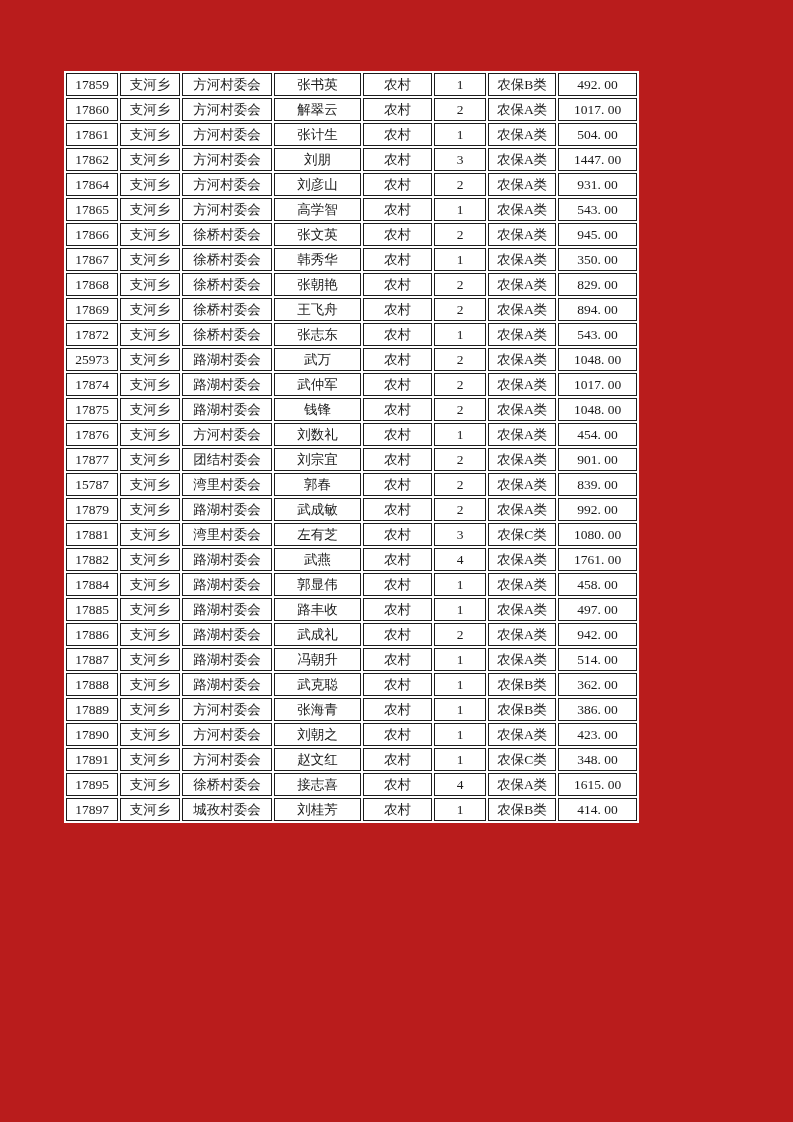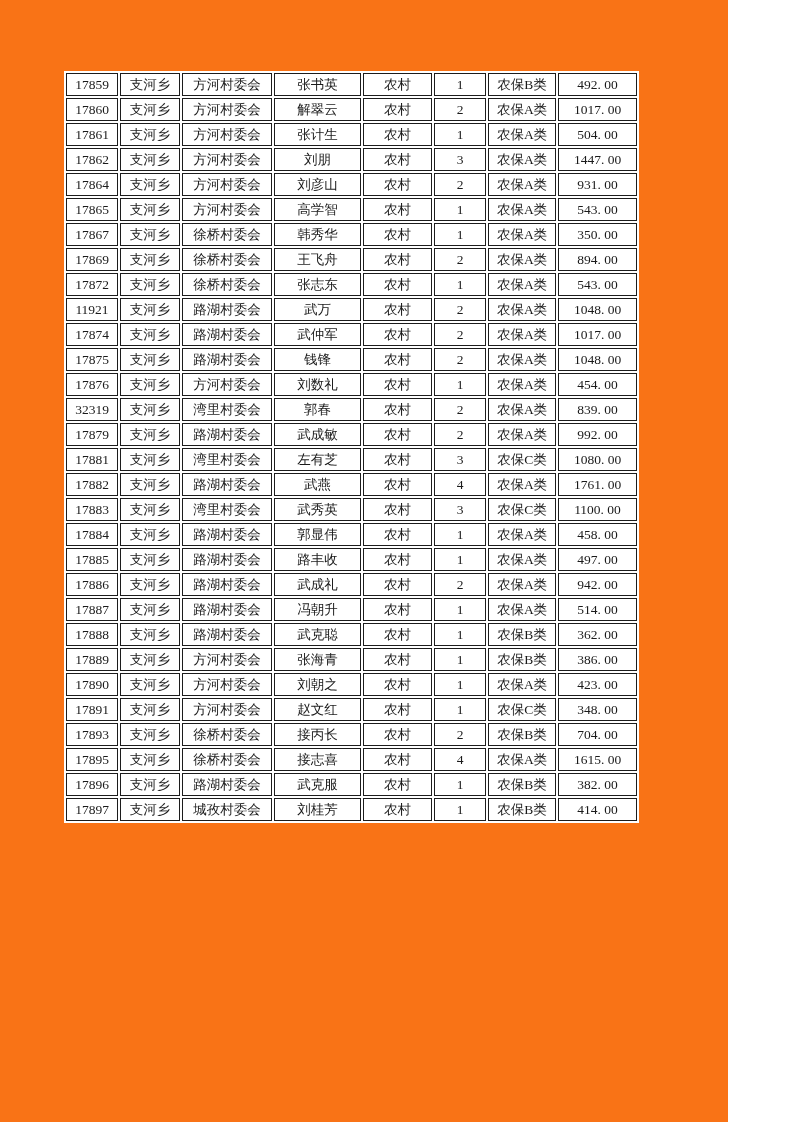--- a/index.html
+++ b/index.html
@@ -2,23 +2,23 @@
 <html><head>
 <meta charset="utf-8">
 <style>
   html, body {
     margin: 0;
     padding: 0;
     background: #ffffff;
   }
   .page {
     position: relative;
-    width: 728px;
+    width: 793px;
     height: 1122px;
-    background: #f97316;
+    background: #b91c1c;
     overflow: hidden;
     font-family: "Liberation Serif", "DejaVu Serif", serif;
     color: #1a1a1a;
   }
   table.data-table {
     position: absolute;
     left: 64px;
     top: 71px;
     border-collapse: separate;
     border-spacing: 2px;
@@ -117,51 +117,71 @@
           <td>17865</td>
           <td>支河乡</td>
           <td>方河村委会</td>
           <td>高学智</td>
           <td>农村</td>
           <td>1</td>
           <td>农保A类</td>
           <td>543. 00</td>
         </tr>
         <tr>
+          <td>17866</td>
+          <td>支河乡</td>
+          <td>徐桥村委会</td>
+          <td>张文英</td>
+          <td>农村</td>
+          <td>2</td>
+          <td>农保A类</td>
+          <td>945. 00</td>
+        </tr>
+        <tr>
           <td>17867</td>
           <td>支河乡</td>
           <td>徐桥村委会</td>
           <td>韩秀华</td>
           <td>农村</td>
           <td>1</td>
           <td>农保A类</td>
           <td>350. 00</td>
         </tr>
         <tr>
+          <td>17868</td>
+          <td>支河乡</td>
+          <td>徐桥村委会</td>
+          <td>张朝艳</td>
+          <td>农村</td>
+          <td>2</td>
+          <td>农保A类</td>
+          <td>829. 00</td>
+        </tr>
+        <tr>
           <td>17869</td>
           <td>支河乡</td>
           <td>徐桥村委会</td>
           <td>王飞舟</td>
           <td>农村</td>
           <td>2</td>
           <td>农保A类</td>
           <td>894. 00</td>
         </tr>
         <tr>
           <td>17872</td>
           <td>支河乡</td>
           <td>徐桥村委会</td>
           <td>张志东</td>
           <td>农村</td>
           <td>1</td>
           <td>农保A类</td>
           <td>543. 00</td>
         </tr>
         <tr>
-          <td>11921</td>
+          <td>25973</td>
           <td>支河乡</td>
           <td>路湖村委会</td>
           <td>武万</td>
           <td>农村</td>
           <td>2</td>
           <td>农保A类</td>
           <td>1048. 00</td>
         </tr>
         <tr>
           <td>17874</td>
@@ -187,21 +207,31 @@
           <td>17876</td>
           <td>支河乡</td>
           <td>方河村委会</td>
           <td>刘数礼</td>
           <td>农村</td>
           <td>1</td>
           <td>农保A类</td>
           <td>454. 00</td>
         </tr>
         <tr>
-          <td>32319</td>
+          <td>17877</td>
+          <td>支河乡</td>
+          <td>团结村委会</td>
+          <td>刘宗宜</td>
+          <td>农村</td>
+          <td>2</td>
+          <td>农保A类</td>
+          <td>901. 00</td>
+        </tr>
+        <tr>
+          <td>15787</td>
           <td>支河乡</td>
           <td>湾里村委会</td>
           <td>郭春</td>
           <td>农村</td>
           <td>2</td>
           <td>农保A类</td>
           <td>839. 00</td>
         </tr>
         <tr>
           <td>17879</td>
@@ -227,30 +257,20 @@
           <td>17882</td>
           <td>支河乡</td>
           <td>路湖村委会</td>
           <td>武燕</td>
           <td>农村</td>
           <td>4</td>
           <td>农保A类</td>
           <td>1761. 00</td>
         </tr>
         <tr>
-          <td>17883</td>
-          <td>支河乡</td>
-          <td>湾里村委会</td>
-          <td>武秀英</td>
-          <td>农村</td>
-          <td>3</td>
-          <td>农保C类</td>
-          <td>1100. 00</td>
-        </tr>
-        <tr>
           <td>17884</td>
           <td>支河乡</td>
           <td>路湖村委会</td>
           <td>郭显伟</td>
           <td>农村</td>
           <td>1</td>
           <td>农保A类</td>
           <td>458. 00</td>
         </tr>
         <tr>
@@ -317,48 +337,28 @@
           <td>17891</td>
           <td>支河乡</td>
           <td>方河村委会</td>
           <td>赵文红</td>
           <td>农村</td>
           <td>1</td>
           <td>农保C类</td>
           <td>348. 00</td>
         </tr>
         <tr>
-          <td>17893</td>
-          <td>支河乡</td>
-          <td>徐桥村委会</td>
-          <td>接丙长</td>
-          <td>农村</td>
-          <td>2</td>
-          <td>农保B类</td>
-          <td>704. 00</td>
-        </tr>
-        <tr>
           <td>17895</td>
           <td>支河乡</td>
           <td>徐桥村委会</td>
           <td>接志喜</td>
           <td>农村</td>
           <td>4</td>
           <td>农保A类</td>
           <td>1615. 00</td>
-        </tr>
-        <tr>
-          <td>17896</td>
-          <td>支河乡</td>
-          <td>路湖村委会</td>
-          <td>武克服</td>
-          <td>农村</td>
-          <td>1</td>
-          <td>农保B类</td>
-          <td>382. 00</td>
         </tr>
         <tr>
           <td>17897</td>
           <td>支河乡</td>
           <td>城孜村委会</td>
           <td>刘桂芳</td>
           <td>农村</td>
           <td>1</td>
           <td>农保B类</td>
           <td>414. 00</td>

